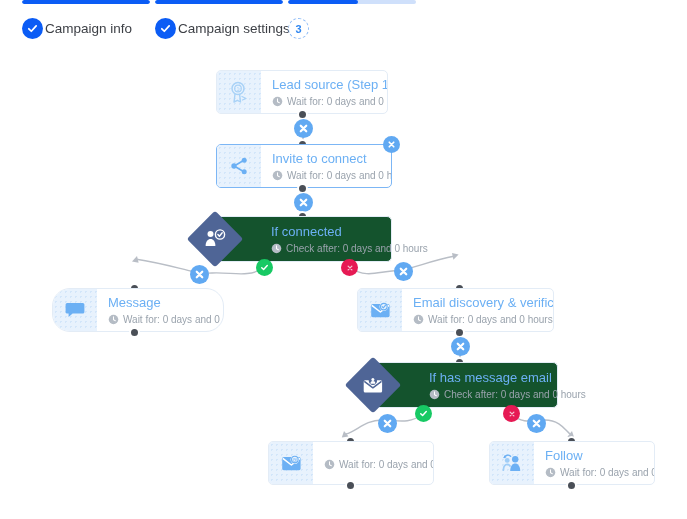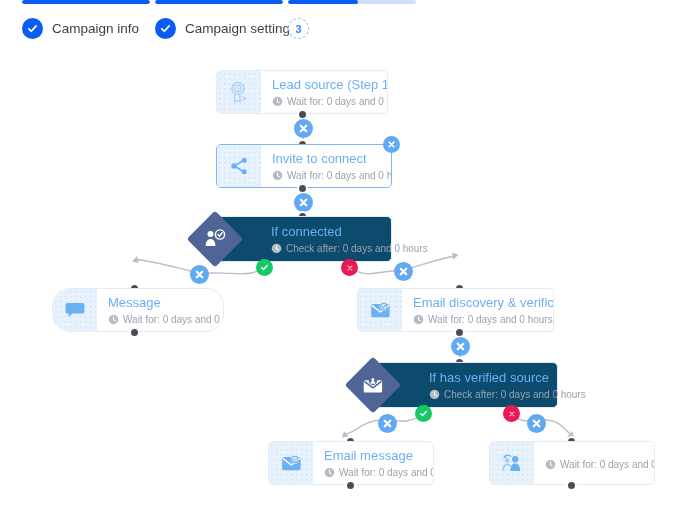--- a/index.html
+++ b/index.html
@@ -64,21 +64,21 @@
   .step-badge.done svg { display: block; }
   .step-badge.current {
     background: #ffffff;
     border: 1.5px dashed #8fbcf7;
     color: #2f86f0;
     font-size: 11px;
     font-weight: 600;
     letter-spacing: 0;
   }
   .step-label {
-    margin-left: 9px;
+    margin-left: 2px;
     font-size: 13.5px;
     color: #3c3f45;
   }
 
   
   #step-0 { left: 22px;  width: 128px; }
   #step-1 { left: 155px; width: 128px; }
   #step-2 { left: 288px; width: 128px; }
 
   
@@ -147,21 +147,21 @@
   }
   .clock-icon {
     flex: 0 0 auto;
     margin-right: 4px;
     display: block;
   }
 
   
   .cond-card {
     position: absolute;
-    background: #0c4a6e;
+    background: #14532d;
     border: 1px solid #e3ecf6;
     border-radius: 5px;
     box-sizing: border-box;
     display: flex;
     flex-direction: column;
     justify-content: center;
     padding-left: 56px;
   }
   .diamond {
     position: absolute;
@@ -458,21 +458,21 @@
 
   <div class="addbtn" style="left:451px; top:281px;">
     <svg width="11" height="11" viewBox="0 0 12 12" aria-hidden="true">
       <path d="M3 3 L9 9 M9 3 L3 9" stroke="#ffffff" stroke-width="2.4" stroke-linecap="round"></path>
     </svg>
   </div>
 
   <div class="node">
     <div class="port" style="left:454px; top:301px;"></div>
     <div class="cond-card" style="left:372px; top:306px; width:186px; height:46px;">
-      <div class="card-title">If has verified source</div>
+      <div class="card-title">If has message email</div>
       <div class="card-sub">
         <svg class="clock-icon" width="11" height="11" viewBox="0 0 12 12" aria-hidden="true">
           <circle cx="6" cy="6" r="5.2" fill="#b5bcc5"></circle>
           <path d="M6 3 L6 6.2 L8 7.3" fill="none" stroke="#ffffff" stroke-width="1.1" stroke-linecap="round"></path>
         </svg>
         <span>Check after: 0 days and 0 hours</span>
       </div>
     </div>
     <div class="diamond" style="left:353px; top:309px;">
       <span>
@@ -514,21 +514,20 @@
       <div class="card-icon">
         <svg width="21" height="19" viewBox="0 0 21 19" aria-hidden="true">
           <rect x="1.2" y="3" width="18.4" height="13.2" rx="1.6" fill="#6cb0f4"></rect>
           <path d="M1.8 4.3 L10.4 11 L19 4.3" fill="none" stroke="#ffffff" stroke-width="1.5" stroke-linejoin="round"></path>
           <circle cx="13.8" cy="5.6" r="4.3" fill="#e8f2fd"></circle>
           <circle cx="13.8" cy="5.6" r="3.3" fill="none" stroke="#6cb0f4" stroke-width="1.1"></circle>
           <text x="13.8" y="7.5" font-size="5.2" text-anchor="middle" fill="#6cb0f4" font-family="Liberation Sans, sans-serif">@</text>
         </svg>
       </div>
       <div class="card-body">
-        <div class="card-title">Email message</div>
         <div class="card-sub">
           <svg class="clock-icon" width="11" height="11" viewBox="0 0 12 12" aria-hidden="true">
             <circle cx="6" cy="6" r="5.2" fill="#b5bcc5"></circle>
             <path d="M6 3 L6 6.2 L8 7.3" fill="none" stroke="#ffffff" stroke-width="1.1" stroke-linecap="round"></path>
           </svg>
           <span>Wait for: 0 days and 0 hours</span>
         </div>
       </div>
     </div>
     <div class="port" style="left:345px; top:424px;"></div>
@@ -541,20 +540,21 @@
         <svg width="22" height="20" viewBox="0 0 22 20" aria-hidden="true">
           <circle cx="14.2" cy="6.2" r="3.2" fill="#6cb0f4"></circle>
           <path d="M9.2 18 C9.2 12.9, 11.6 10.4, 14.2 10.4 C16.9 10.4, 19.2 12.9, 19.2 18 Z" fill="#6cb0f4"></path>
           <circle cx="6.2" cy="7.4" r="2.4" fill="#9fcdf7"></circle>
           <path d="M2.4 17 C2.4 13.2, 4.2 11.3, 6.2 11.3 C7.3 11.3, 8.3 11.9, 9 13" fill="none" stroke="#9fcdf7" stroke-width="1.8" stroke-linecap="round"></path>
           <path d="M3.2 4.6 A4 4 0 0 1 9.6 3.2" fill="none" stroke="#6cb0f4" stroke-width="1.4" stroke-linecap="round"></path>
           <path d="M3.6 2.2 L2.6 5 L5.4 4.6 Z" fill="#6cb0f4"></path>
         </svg>
       </div>
       <div class="card-body">
+        <div class="card-title">Follow</div>
         <div class="card-sub">
           <svg class="clock-icon" width="11" height="11" viewBox="0 0 12 12" aria-hidden="true">
             <circle cx="6" cy="6" r="5.2" fill="#b5bcc5"></circle>
             <path d="M6 3 L6 6.2 L8 7.3" fill="none" stroke="#ffffff" stroke-width="1.1" stroke-linecap="round"></path>
           </svg>
           <span>Wait for: 0 days and 0 hours</span>
         </div>
       </div>
     </div>
     <div class="port" style="left:566px; top:424px;"></div>

